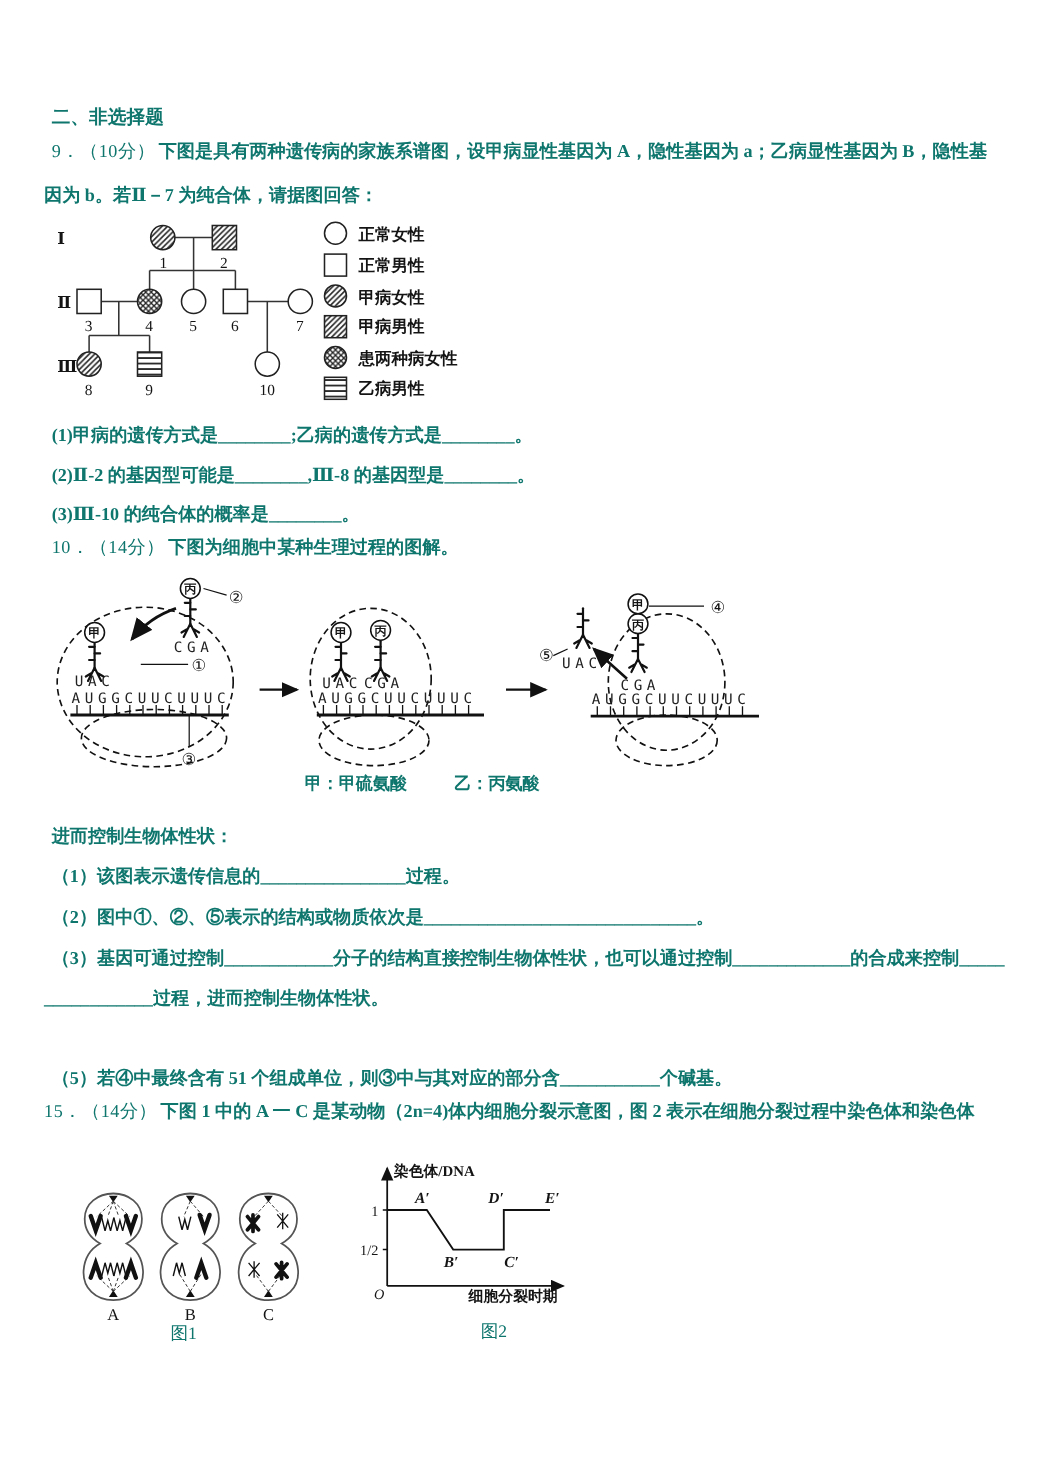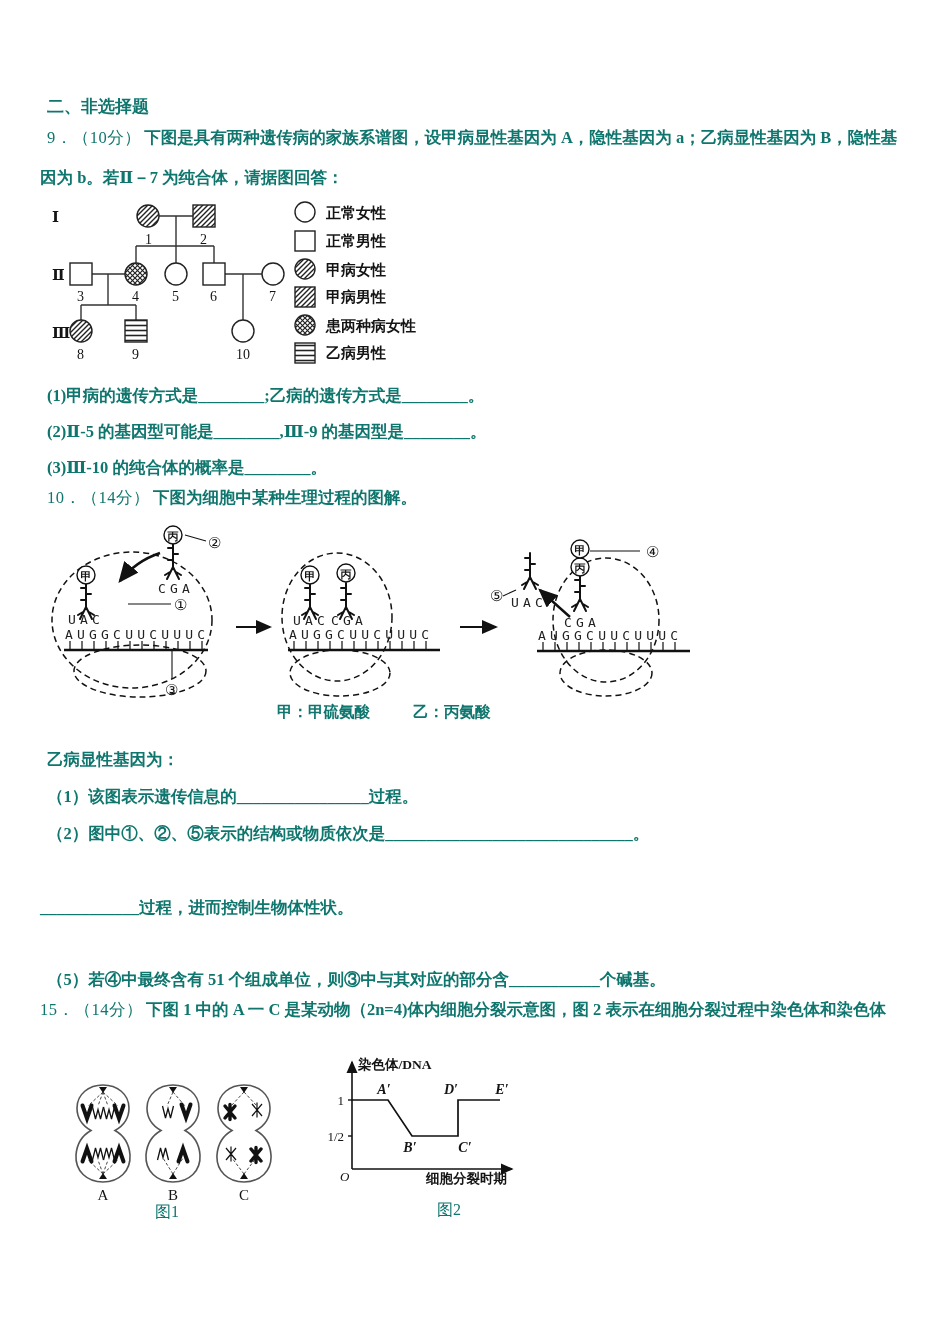--- a/index.html
+++ b/index.html
@@ -95,21 +95,21 @@
       <rect x="255" y="89" width="20" height="20" fill="url(#pDiag)" stroke="#222" stroke-width="1.4"></rect>
       <text class="leg" x="286" y="104">甲病男性</text>
       <circle cx="265" cy="127" r="10" fill="url(#pCross)" stroke="#222" stroke-width="1.4"></circle>
       <text class="leg" x="286" y="133">患两种病女性</text>
       <rect x="255" y="145" width="20" height="20" fill="url(#pHStr)" stroke="#222" stroke-width="1.4"></rect>
       <text class="leg" x="286" y="160">乙病男性</text>
     </g>
   </svg>
 
   <div class="tl" style="left:47px;top:385px">(1)甲病的遗传方式是________;乙病的遗传方式是________。</div>
-  <div class="tl" style="left:47px;top:421px">(2)Ⅱ-5 的基因型可能是________,Ⅲ-9 的基因型是________。</div>
+  <div class="tl" style="left:47px;top:421px">(2)Ⅱ-2 的基因型可能是________,Ⅲ-8 的基因型是________。</div>
   <div class="tl" style="left:47px;top:457px">(3)Ⅲ-10 的纯合体的概率是________。</div>
 
   <div class="tl" style="left:47px;top:487px"><span class="qnum">10．（14分）</span><span>下图为细胞中某种生理过程的图解。</span></div>
 
   <svg style="left:40px;top:505px" width="880" height="200" viewBox="0 0 880 200">
     <defs>
       <marker id="mAr" markerWidth="9" markerHeight="8" refX="7" refY="3.5" orient="auto">
         <path d="M0,0 L8,3.5 L0,7 Z" fill="#111"></path>
       </marker>
       <g id="trnaG" stroke="#111" fill="none" stroke-width="2" stroke-linecap="round">
@@ -180,23 +180,24 @@
       <text class="ac" x="471" y="102">UAC</text>
       <text class="circnum" x="450" y="96">⑤</text>
       <path d="M463,91 L476,85" stroke="#111" stroke-width="1.1"></path>
       <path d="M530,112 Q512,96 500,85" stroke="#111" stroke-width="2.4" fill="none" marker-end="url(#mAr)"></path>
     </g>
   </svg>
 
   <div class="tl cap" style="left:277px;top:702px">甲：甲硫氨酸</div>
   <div class="tl cap" style="left:413px;top:702px">乙：丙氨酸</div>
 
-  <div class="tl" style="left:47px;top:749px">乙病显性基因为：</div>
+  <div class="tl" style="left:47px;top:749px">进而控制生物体性状：</div>
   <div class="tl" style="left:47px;top:786px">（1）该图表示遗传信息的________________过程。</div>
   <div class="tl" style="left:47px;top:823px">（2）图中①、②、⑤表示的结构或物质依次是______________________________。</div>
+  <div class="tl" style="left:47px;top:860px">（3）基因可通过控制____________分子的结构直接控制生物体性状，也可以通过控制_____________的合成来控制_____</div>
   <div class="tl" style="left:40px;top:897px">____________过程，进而控制生物体性状。</div>
   <div class="tl" style="left:47px;top:969px">（5）若④中最终含有 51 个组成单位，则③中与其对应的部分含___________个碱基。</div>
 
   <div class="tl" style="left:40px;top:999px"><span class="qnum">15．（14分）</span><span>下图 1 中的 A 一 C 是某动物（2n=4)体内细胞分裂示意图，图 2 表示在细胞分裂过程中染色体和染色体</span></div>
 
   <svg style="left:55px;top:1078px" width="300" height="130" viewBox="0 0 300 130">
     <defs>
       <path id="peanut" d="M0,1 C14,1 26,10 26,24 C26,35 20,42 12,46.5 C20,51 26,58 27,71 C28,87 16,98 0,98 C-16,98 -28,87 -27,71 C-26,58 -20,51 -12,46.5 C-20,42 -26,35 -26,24 C-26,10 -14,1 0,1 Z"></path>
       <path id="poleT" d="M-4,3 L4,3 L0,9 Z"></path>
       <path id="poleB" d="M-4,95 L4,95 L0,89 Z"></path>

